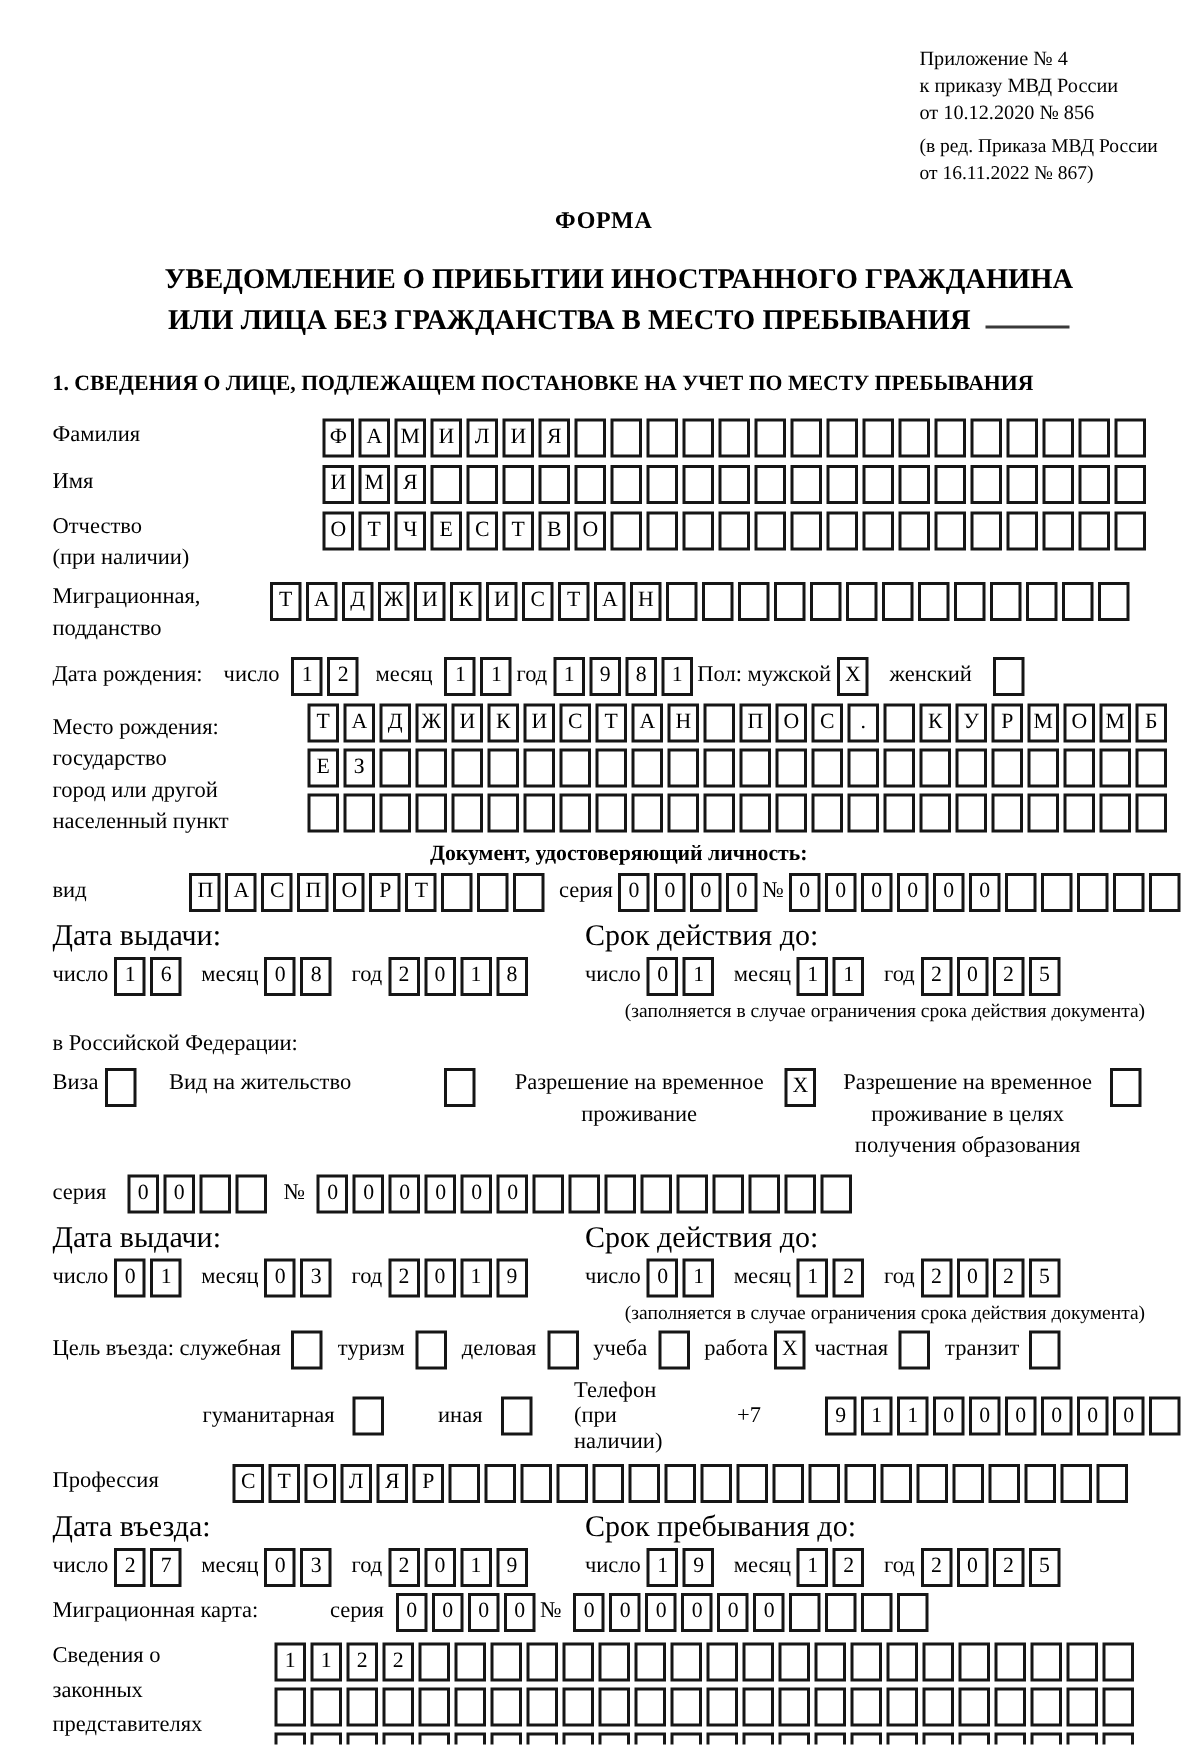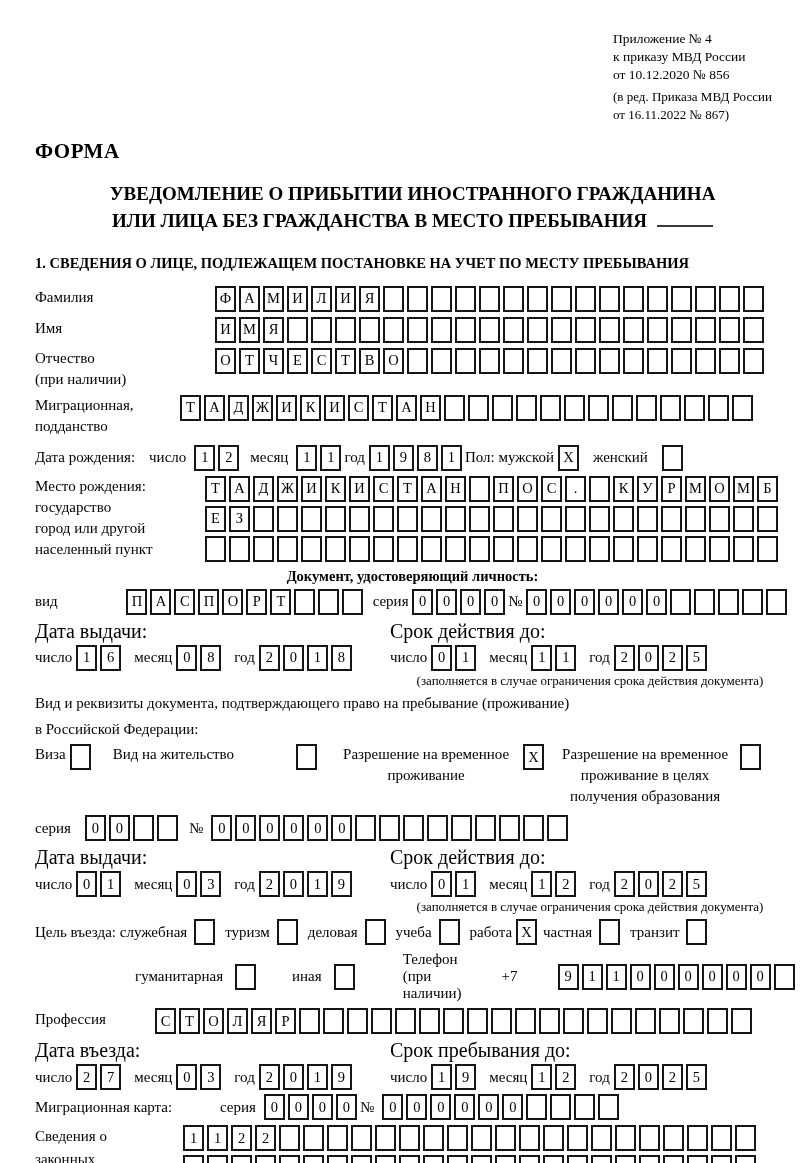--- a/index.html
+++ b/index.html
@@ -3,21 +3,21 @@
 <meta charset="utf-8">
 <style>
   html,body{margin:0;padding:0;background:#fff;color:#000;}
   body{width:800px;height:1163px;overflow:hidden;font-family:"Liberation Serif","DejaVu Serif",serif;font-size:15px;}
   .page{box-sizing:border-box;width:800px;height:1163px;padding:30px 10px 0 35px;position:relative;}
 
   
   .appendix{margin-left:578px;width:215px;font-size:13.5px;line-height:1.32;}
   .appendix .amend{font-size:13px;margin-top:5px;}
   .appendix .amend + .amend{margin-top:0;}
-  .forma{margin-top:16px;margin-right:20px;text-align:left;font-weight:bold;font-size:21px;letter-spacing:.5px;}
+  .forma{margin-top:16px;margin-right:20px;text-align:center;font-weight:bold;font-size:16px;letter-spacing:.5px;}
 
   
   .title{margin-top:16px;text-align:center;font-weight:bold;font-size:19px;line-height:1.45;}
   .blank-line{display:inline-block;width:56px;border-bottom:2.5px solid #3a3a3a;height:12px;margin-left:10px;}
   .section-heading{margin-top:20px;margin-bottom:14px;font-weight:bold;font-size:14.5px;}
 
   
   .cells{display:inline-flex;flex:none;}
   .cell{display:inline-flex;flex:none;align-items:center;justify-content:center;width:17px;height:22px;
         border:2px solid #161616;margin-right:3px;font-size:14.5px;background:#fff;}
@@ -27,21 +27,21 @@
   
   .frow{display:flex;align-items:flex-start;margin-bottom:5px;}
   .flabel{flex:none;line-height:22px;}
   .w180{width:180px;} .w145{width:145px;} .w170{width:170px;} .w120{width:120px;font-family:Liberation Serif, serif;} .w148{width:148px;}
   .two-line{line-height:21px;}
   .inline-row{display:flex;align-items:center;margin-bottom:5px;}
   .inline-row .gap4{width:4px;} .inline-row .gap8{width:8px;} .inline-row .gap14{width:14px;}
   .lbl{flex:none;}
 
   
-  .multirow{display:flex;align-items:flex-start;margin-bottom:2px;font-family:Liberation Serif, serif;}
+  .multirow{display:flex;align-items:flex-end;margin-bottom:2px;font-family:Liberation Serif, serif;}
   .stackcells .cells{display:flex;margin-bottom:4px;}
 
   .doc-heading{text-align:center;font-weight:bold;font-size:14.5px;margin:2px 0 4px 0;}
 
   
   .dates-block{display:flex;margin-bottom:4px;}
   .dates-col{display:flex;flex-direction:column;}
   .dates-col.left{width:355px;}
   .dates-col.right{width:400px;}
   .dates-head{text-align:left;font-size:20px;margin-bottom:2px;}
@@ -418,21 +418,20 @@
             <span class="cell">2</span>
             <span class="cell">0</span>
             <span class="cell">2</span>
             <span class="cell">5</span>
           </span>
       </div>
       <div class="date-note">(заполняется в случае ограничения срока действия документа)</div>
     </div>
   </div>
 
-  <div class="plain-line">Вид и реквизиты документа, подтверждающего право на пребывание (проживание)</div>
   <div class="plain-line">в Российской Федерации:</div>
 
   <div class="res-cb-row">
     <div class="cb-item">
       <span class="cb-label">Виза</span>
       <span class="cb" style="margin-left:4px;"></span>
     </div>
     <div class="cb-item" style="margin-left:22px;gap:36px;">
       <span class="cb-label">Вид на жительство</span>
       <span class="cb" style="margin-left:26px;"></span>
@@ -558,21 +557,21 @@
       <span>транзит</span>
       <span class="cb"></span>
     </div>
   </div>
 
   <div class="purpose-row indent100">
     <div class="opt" style="margin-right:16px;">
       <span>гуманитарная</span>
       <span class="cb" style="margin-left:12px;"></span>
     </div>
-    <div class="opt" style="margin-right:28px;">
+    <div class="opt" style="margin-right:8px;">
       <span>иная</span>
       <span class="cb" style="margin-left:12px;"></span>
     </div>
     <span>Телефон (при наличии)</span>
     <span style="width:30px;"></span>
     <span>+7</span>
     <span style="width:8px;"></span>
     <span class="cells">
         <span class="cell">9</span>
         <span class="cell">1</span>

